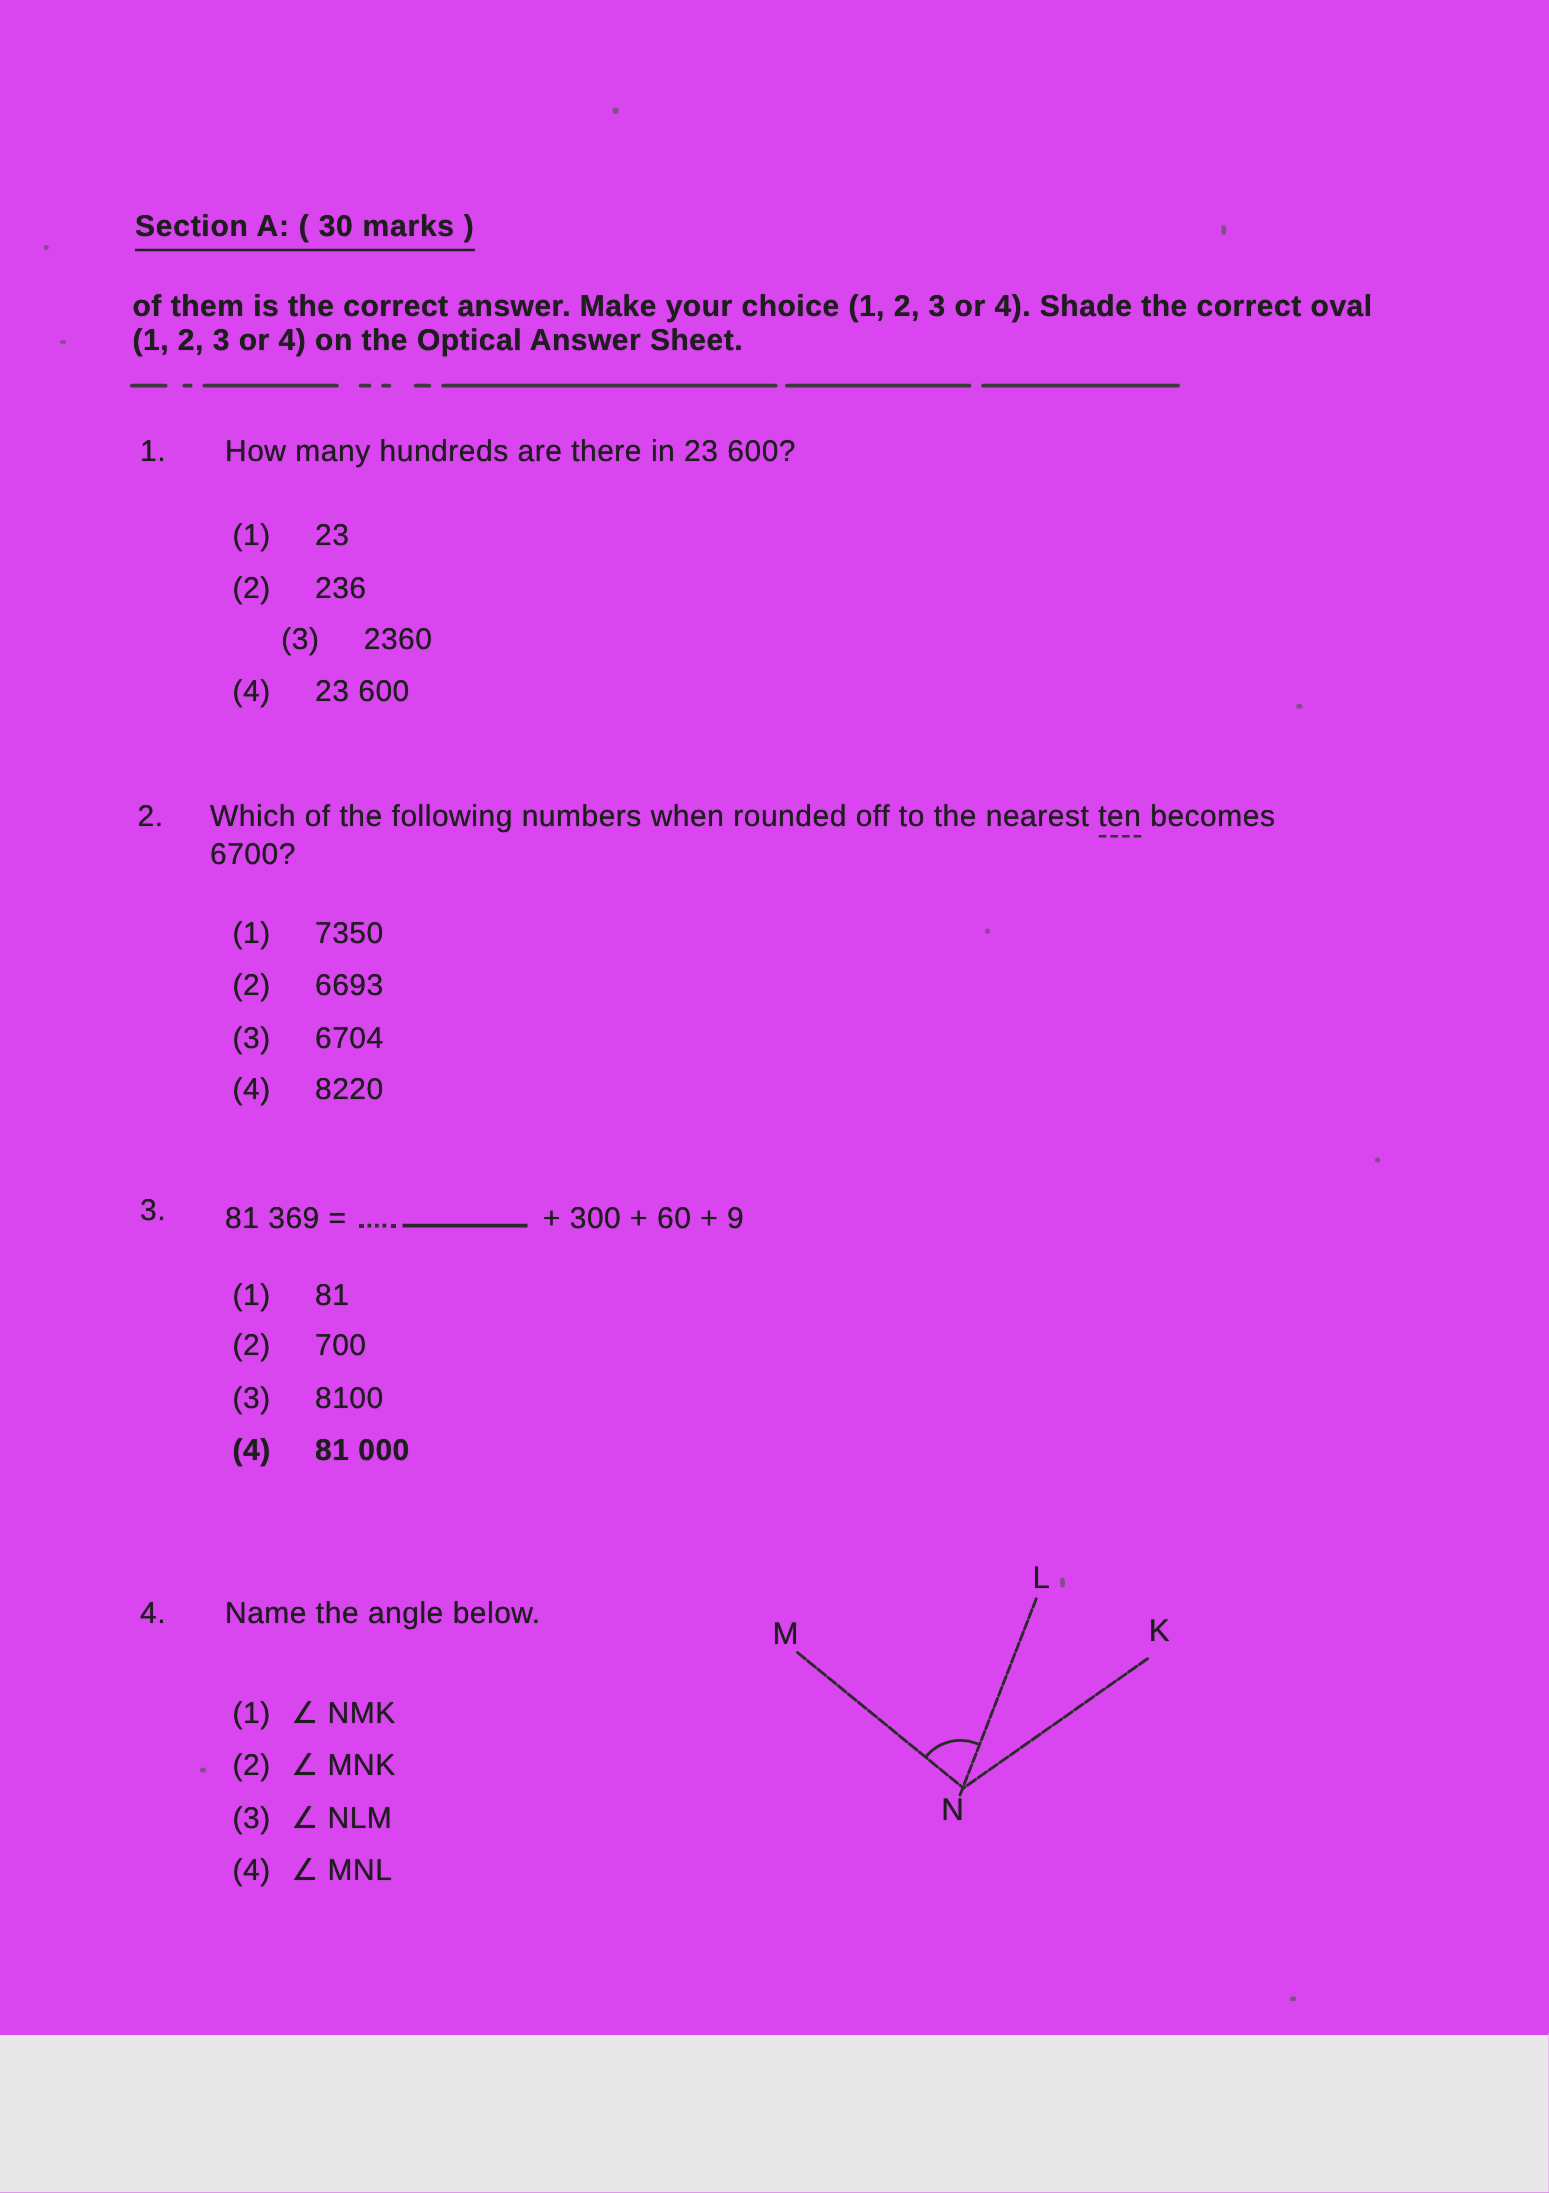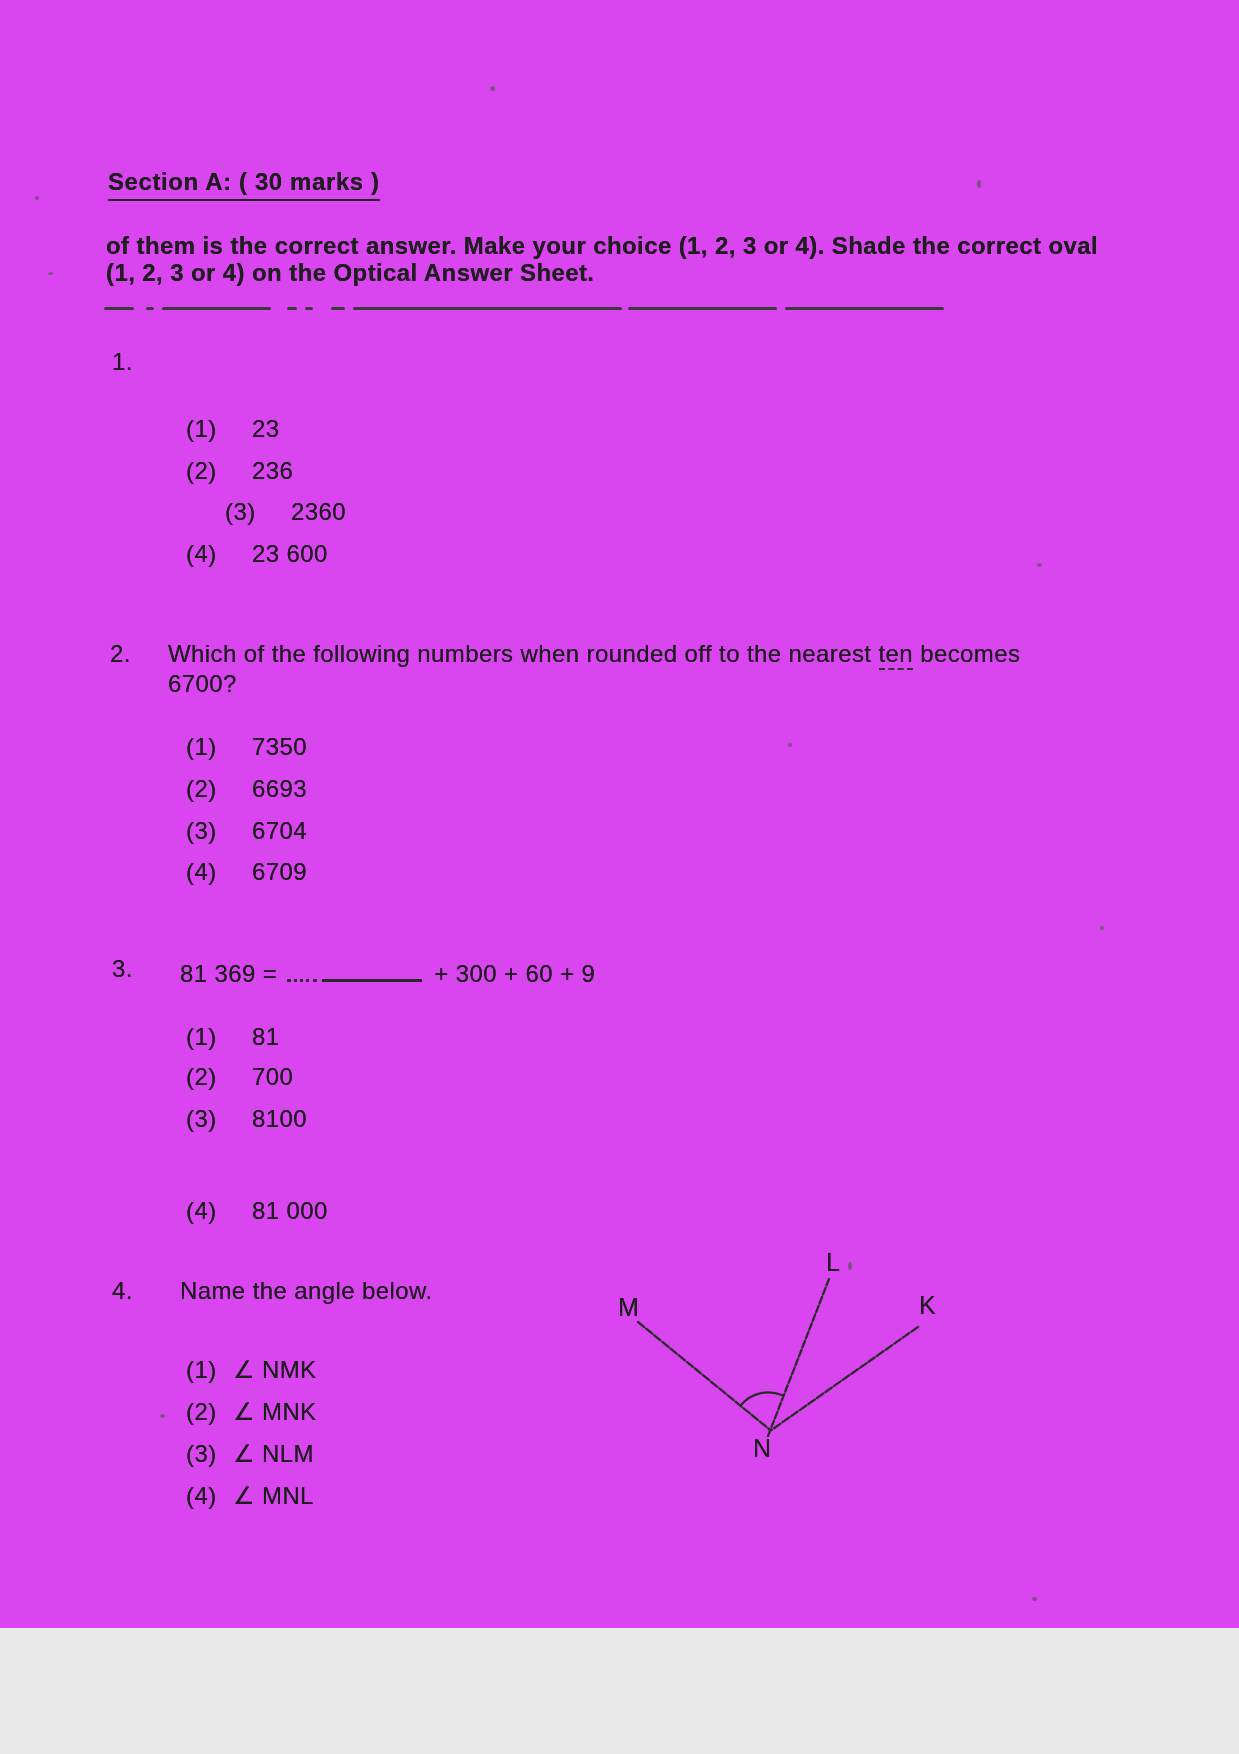--- a/index.html
+++ b/index.html
@@ -82,45 +82,46 @@
     <i style="width:110px;margin-right:16px;"></i>
       <i style="width:10px;margin-right:8px;"></i>
     <i style="width:8px;margin-right:18px;"></i>
       <i style="width:14px;margin-right:8px;"></i>
     <i style="width:270px;margin-right:6px;"></i>
       <i style="width:150px;margin-right:8px;"></i>
     <i style="width:160px;"></i>
   </div>
 
   <div class="txt" style="left:112px;top:348px;">1.</div>
+  <div class="txt" style="left:180px;top:348px;">How many hundreds are there in 23 600?</div>
   <div class="txt" style="left:186px;top:415px;"><span class="opt-marker">(1)</span><span>23</span></div>
   <div class="txt" style="left:186px;top:457px;"><span class="opt-marker">(2)</span><span>236</span></div>
   <div class="txt" style="left:186px;top:498px;margin-left:39px;"><span class="opt-marker">(3)</span><span>2360</span></div>
   <div class="txt" style="left:186px;top:540px;"><span class="opt-marker">(4)</span><span>23 600</span></div>
 
   <div class="txt" style="left:110px;top:640px;">2.</div>
   <div class="txt" style="left:168px;top:640px;">
     <span>Which of the following numbers when rounded off to the nearest</span>
     <span class="u-dashed">ten</span>
     <span>becomes</span>
   </div>
   <div class="txt" style="left:168px;top:670px;">6700?</div>
   <div class="txt" style="left:186px;top:733px;"><span class="opt-marker">(1)</span><span>7350</span></div>
   <div class="txt" style="left:186px;top:775px;"><span class="opt-marker">(2)</span><span>6693</span></div>
   <div class="txt" style="left:186px;top:817px;"><span class="opt-marker">(3)</span><span>6704</span></div>
-  <div class="txt" style="left:186px;top:858px;"><span class="opt-marker">(4)</span><span>6709</span></div>
+  <div class="txt" style="left:186px;top:858px;"><span class="opt-marker">(4)</span><span>8220</span></div>
 
   <div class="txt" style="left:112px;top:955px;">3.</div>
   <div class="txt" style="left:180px;top:955px;">
     <span>81 369 =</span><span class="blank-dots"></span><span class="blank-line"></span><span class="eq-rhs">+ 300 + 60 + 9</span>
   </div>
   <div class="txt" style="left:186px;top:1023px;"><span class="opt-marker">(1)</span><span>81</span></div>
   <div class="txt" style="left:186px;top:1063px;"><span class="opt-marker">(2)</span><span>700</span></div>
   <div class="txt" style="left:186px;top:1105px;"><span class="opt-marker">(3)</span><span>8100</span></div>
-  <div class="txt" style="left:186px;top:1197px;"><span class="opt-marker">(4)</span><span>81 000</span></div>
+  <div class="txt" style="left:186px;top:1147px;font-weight:bold;"><span class="opt-marker">(4)</span><span>81 000</span></div>
 
   <div class="txt" style="left:112px;top:1277px;">4.</div>
   <div class="txt" style="left:180px;top:1277px;">Name the angle below.</div>
   <div class="txt" style="left:186px;top:1356px;"><span class="opt-marker narrow">(1)</span><span>∠ NMK</span></div>
   <div class="txt" style="left:186px;top:1398px;"><span class="opt-marker narrow">(2)</span><span>∠ MNK</span></div>
   <div class="txt" style="left:186px;top:1440px;"><span class="opt-marker narrow">(3)</span><span>∠ NLM</span></div>
   <div class="txt" style="left:186px;top:1482px;"><span class="opt-marker narrow">(4)</span><span>∠ MNL</span></div>
 
   <svg class="diagram-svg" viewBox="560 1240 420 230">
     <g stroke="#2b2b2b" stroke-width="2.3" fill="none" stroke-linecap="round">

